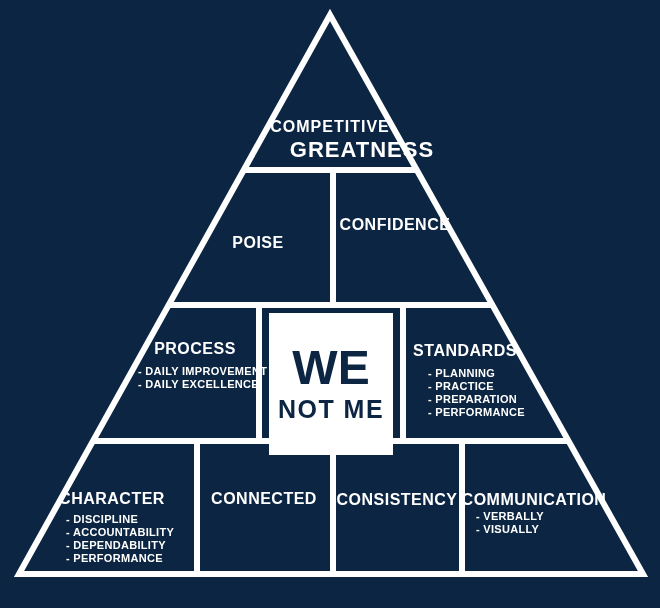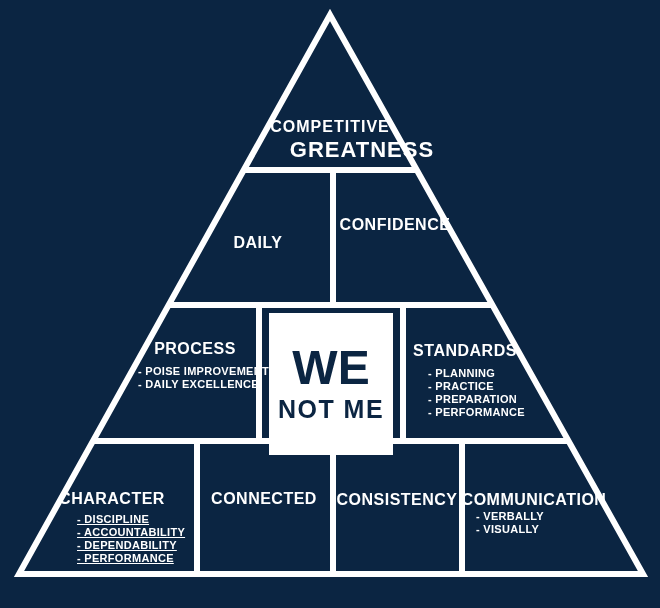--- a/index.html
+++ b/index.html
@@ -90,44 +90,44 @@
     <line x1="259" y1="305" x2="259" y2="441"></line>
     <line x1="403" y1="305" x2="403" y2="441"></line>
     <line x1="197" y1="441" x2="197" y2="574"></line>
     <line x1="333" y1="441" x2="333" y2="574"></line>
     <line x1="462" y1="441" x2="462" y2="574"></line>
   </svg>
 
   <div class="label apex-top" style="left:330px; top:127px;">COMPETITIVE</div>
   <div class="label apex-main" style="left:330px; top:150px;margin-left:32px;">GREATNESS</div>
 
-  <div class="label" style="left:258px; top:243px;">DAILY</div>
+  <div class="label" style="left:258px; top:243px;">POISE</div>
   <div class="label" style="left:395px; top:225px;">CONFIDENCE</div>
 
   <div class="label" style="left:195px; top:349px;">PROCESS</div>
   <div class="subs" style="left:138px; top:365px;">
-    <div>- POISE IMPROVEMENT</div>
+    <div>- DAILY IMPROVEMENT</div>
     <div>- DAILY EXCELLENCE</div>
   </div>
 
   <div id="center-box">
     <div class="we">WE</div>
     <div class="notme">NOT ME</div>
   </div>
 
   <div class="label" style="left:465px; top:351px;">STANDARDS</div>
   <div class="subs" style="left:428px; top:367px;">
     <div>- PLANNING</div>
     <div>- PRACTICE</div>
     <div>- PREPARATION</div>
     <div>- PERFORMANCE</div>
   </div>
 
   <div class="label" style="left:112px; top:499px;text-align:center;">CHARACTER</div>
-  <div class="subs" style="left:77px; top:513px;text-decoration:underline;">
+  <div class="subs" style="left:66px; top:513px;">
     <div>- DISCIPLINE</div>
     <div>- ACCOUNTABILITY</div>
     <div>- DEPENDABILITY</div>
     <div>- PERFORMANCE</div>
   </div>
 
   <div class="label" style="left:264px; top:499px;">CONNECTED</div>
 
   <div class="label" style="left:397px; top:500px;">CONSISTENCY</div>
 

